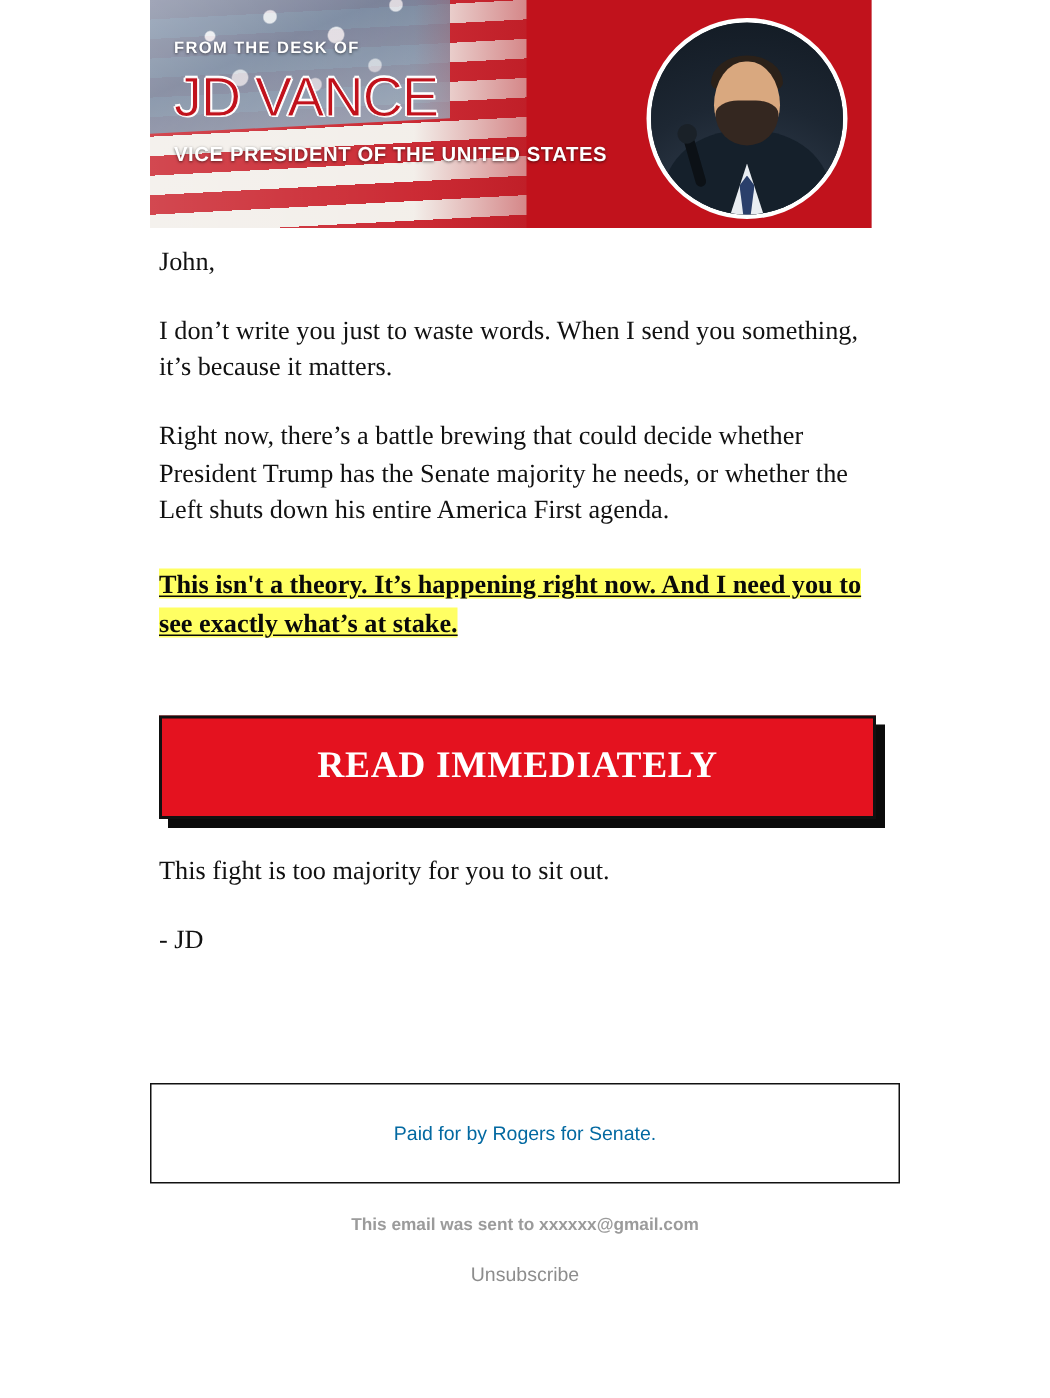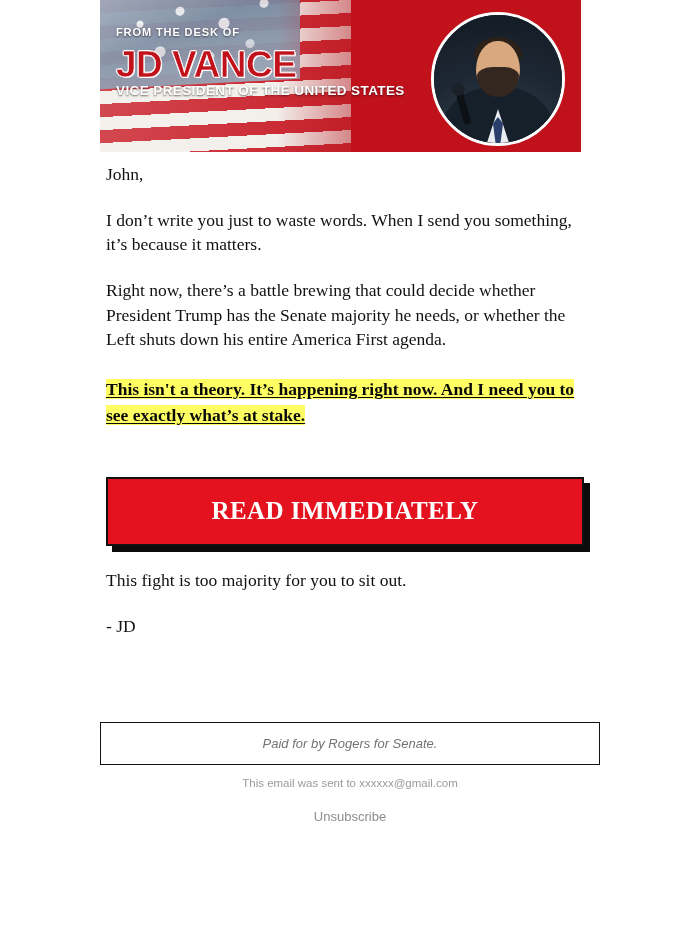--- a/index.html
+++ b/index.html
@@ -82,29 +82,30 @@
     font-family: "Liberation Sans", sans-serif;
   }
   .banner-kicker {
     font-size: 11px;
     font-weight: bold;
     letter-spacing: 0.9px;
     text-shadow: 0 1px 2px rgba(0,0,0,0.55);
   }
   .banner-name {
     font-size: 37px;
-    font-weight: bold;
+    font-weight: normal;
     letter-spacing: -0.5px;
     color: #c1121c;
     -webkit-text-stroke: 0.6px #ffffff;
     margin-top: 8px;
     line-height: 1;
     text-shadow: 1px 1px 0 #ffffff, -1px 0 0 #ffffff, 0 -1px 0 #ffffff;
   }
   .banner-title {
+    margin-top: 12px;
     font-size: 13.5px;
     font-weight: bold;
     letter-spacing: 0.4px;
     text-shadow: 0 1px 2px rgba(0,0,0,0.6);
   }
   .banner-portrait {
     position: absolute;
     right: 16px; top: 12px;
     width: 128px; height: 128px;
     border-radius: 50%;
@@ -251,33 +252,33 @@
   }
 
   
   .footer {
     width: 500px;
     margin: 0 auto;
     padding-top: 84px;
   }
   .disclaimer-box {
     border: 1px solid #111111;
-    padding: 13px 10px;
+    padding: 25px 10px;
     text-align: center;
     font-family: "Liberation Sans", sans-serif;
     font-size: 13px;
-    color: #737373;
-    font-style: italic;
+    color: #0369a1;
   }
   .sent-to {
-    margin-top: 12px;
+    margin-top: 22px;
     text-align: center;
     font-family: "Liberation Sans", sans-serif;
     font-size: 11.5px;
     color: #9b9b9b;
+    font-weight: bold;
   }
   .unsub-wrap {
     margin-top: 18px;
     text-align: center;
   }
   .unsub {
     font-family: "Liberation Sans", sans-serif;
     font-size: 13px;
     color: #8d8d8d;
     text-decoration: none;

